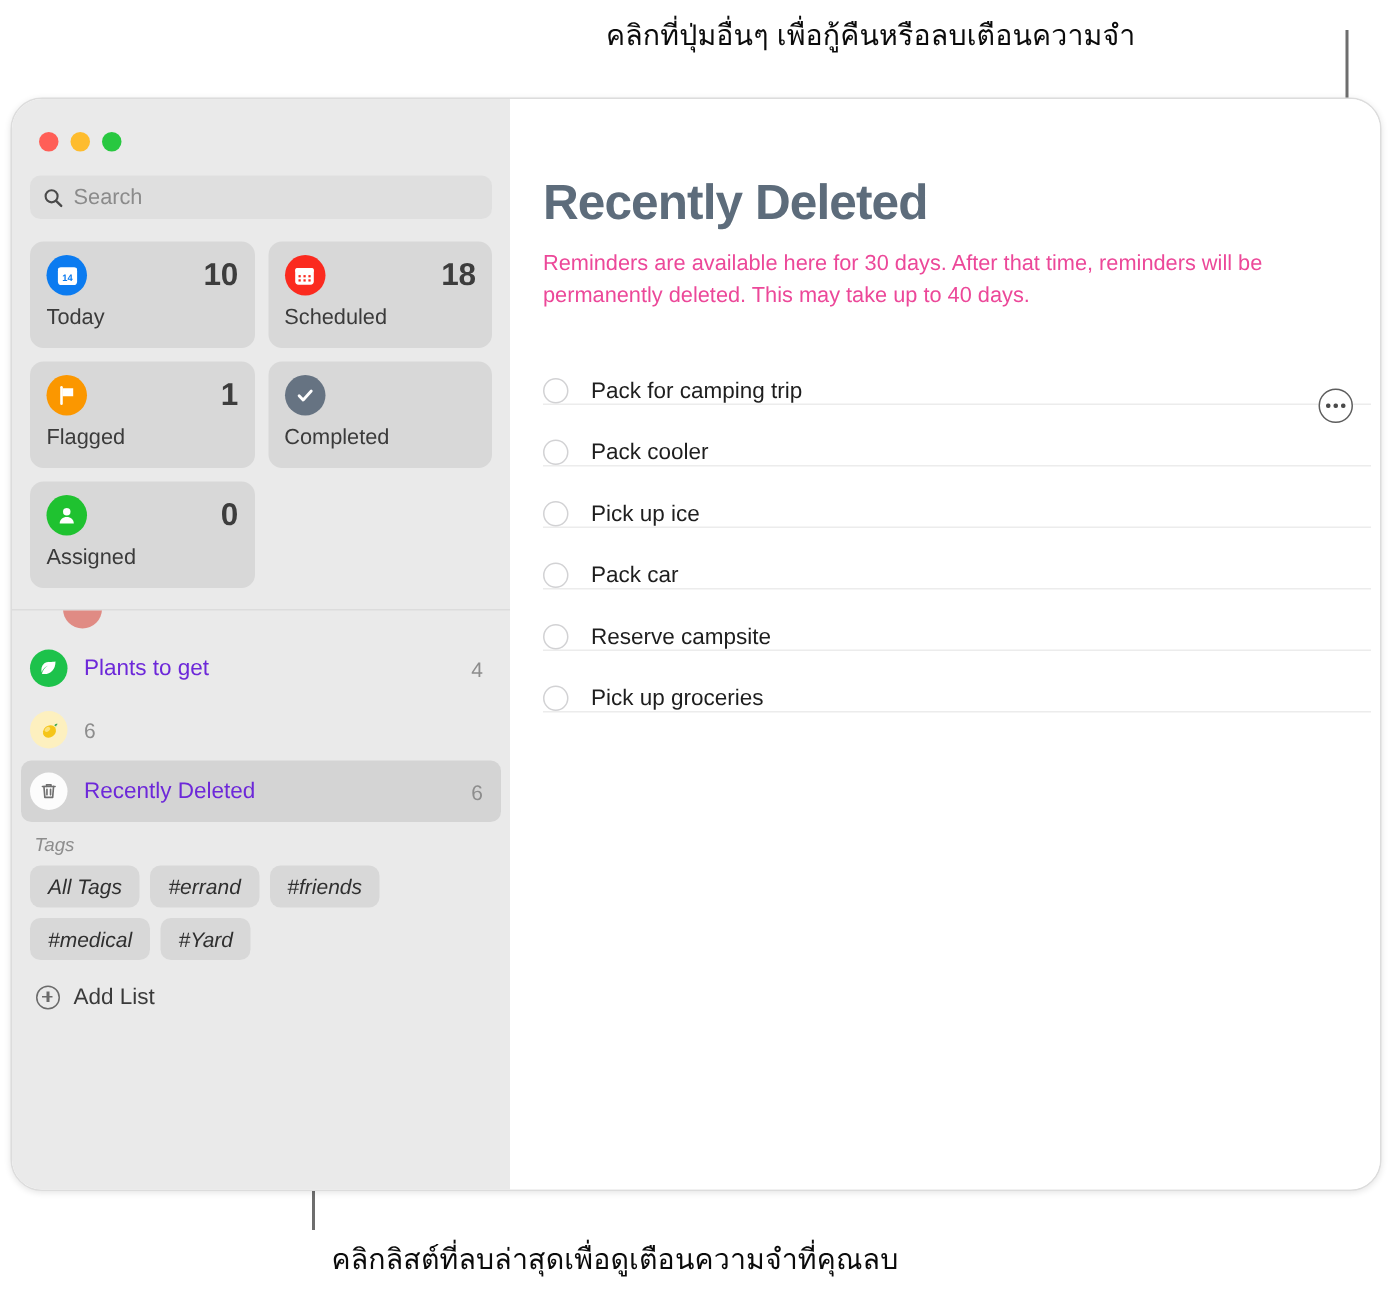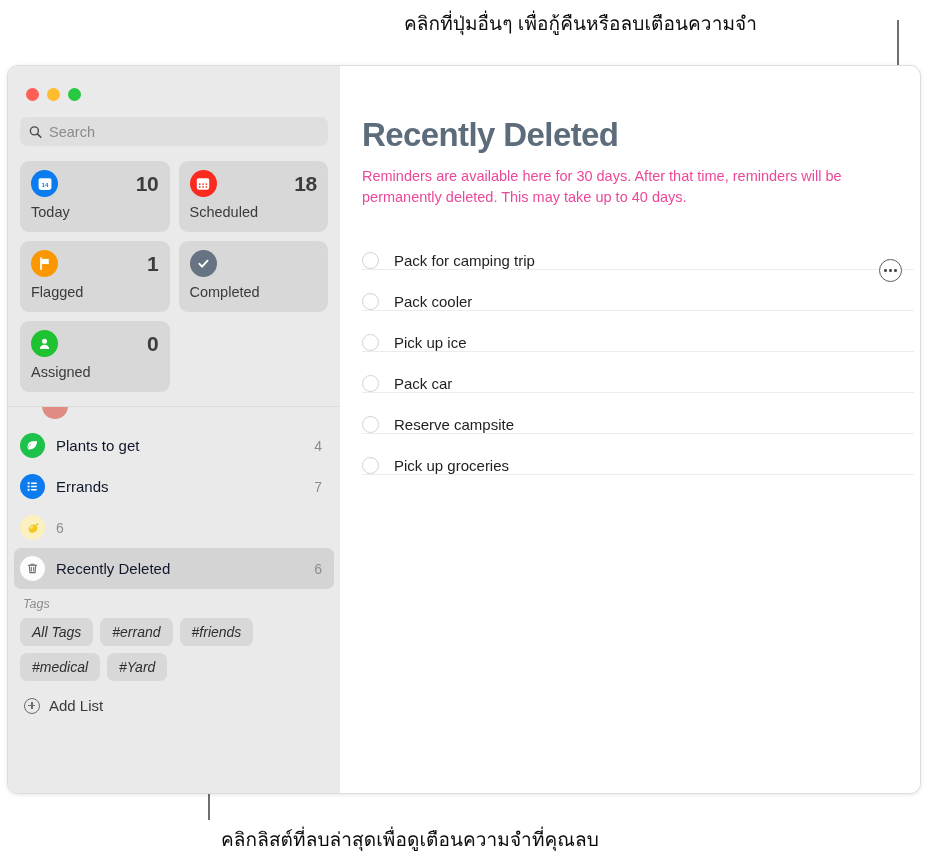--- a/index.html
+++ b/index.html
@@ -28,21 +28,21 @@
   }
   #leader-top { left: 897px; top: 20px; height: 240px; }
   #leader-bottom { left: 208px; top: 608px; height: 212px; }
 
   
   #window {
     position: absolute;
     left: 7px; top: 65px;
     width: 914px; height: 729px;
     background: #ffffff;
-    border-radius: 11px;
+    border-radius: 21px;
     border: 1px solid #dcdcdc;
     box-shadow: 0 1px 4px rgba(0,0,0,0.10);
     overflow: hidden;
     display: flex;
   }
 
   
   #sidebar {
     width: 332px;
     height: 100%;
@@ -134,21 +134,21 @@
   .list-row.selected { background: #d4d4d4; }
   .li-icon {
     width: 25px; height: 25px; border-radius: 50%;
     flex: 0 0 25px;
     display: flex; align-items: center; justify-content: center;
   }
   .li-icon.plants { background: #1dc24b; }
   .li-icon.errands { background: #0b7bf0; }
   .li-icon.groceries { background: #fdf0bf; font-size: 15px; line-height: 1; }
   .li-icon.trash { background: #fcfcfc; }
-  .li-label { font-size: 15px; color: #0f172a; flex: 1 1 auto; }
+  .li-label { font-size: 15px; color: #6d28d9; flex: 1 1 auto; }
   .li-count { font-size: 14px; color: #8d8d8d; }
 
   
   #tags-section { padding: 8px 12px 0 12px; font-style: italic; }
   #tags-title { font-size: 12.5px; color: #8d8d8d; padding-left: 3px; margin-bottom: 7px; }
   #tags-wrap { display: flex; flex-wrap: wrap; gap: 7px; }
   .tag-chip {
     background: #d8d8d8;
     border-radius: 7px;
     padding: 6px 12px;
@@ -349,36 +349,20 @@
           <div class="list-row">
             <span class="li-icon plants">
               <svg width="15" height="15" viewBox="0 0 15 15">
                 <path d="M12 3c0 5.4-3.2 8.4-7.4 8.4-1 0-1.7-.2-1.7-.2S4 7 7.2 5.6C5.3 6.1 3.5 7.8 2.8 10.4 2.3 8.3 2.6 5.9 4.4 4.4 6.4 2.7 9.9 3.6 12 3z" fill="#fff"></path>
               </svg>
             </span>
             <span class="li-label">Plants to get</span>
             <span class="li-count">4</span>
           </div>
 
-          <div class="list-row">
-            <span class="li-icon errands">
-              <svg width="15" height="15" viewBox="0 0 15 15">
-                <g fill="#fff">
-                  <circle cx="3.6" cy="4.2" r="1.1"></circle>
-                    <rect x="5.8" y="3.4" width="6.2" height="1.6" rx="0.8"></rect>
-                  <circle cx="3.6" cy="7.5" r="1.1"></circle>
-                    <rect x="5.8" y="6.7" width="6.2" height="1.6" rx="0.8"></rect>
-                  <circle cx="3.6" cy="10.8" r="1.1"></circle>
-                    <rect x="5.8" y="10" width="6.2" height="1.6" rx="0.8"></rect>
-                </g>
-              </svg>
-            </span>
-            <span class="li-label">Errands</span>
-            <span class="li-count">7</span>
-          </div>
 
           <div class="list-row">
             <span class="li-icon groceries">
               <svg width="16" height="16" viewBox="0 0 16 16">
                 <ellipse cx="8" cy="8.6" rx="4.6" ry="3.9" transform="rotate(-38 8 8.6)" fill="#f5c518"></ellipse>
                 <ellipse cx="6.6" cy="7.2" rx="2" ry="1.4" transform="rotate(-38 6.6 7.2)" fill="#fbe17a"></ellipse>
                 <path d="M11.2 4.6c.6-.8 1.5-1.1 2.2-1-.6.5-.9 1-1 1.7z" fill="#3faa52"></path>
               </svg>
             </span>
             <span class="li-count">6</span>

